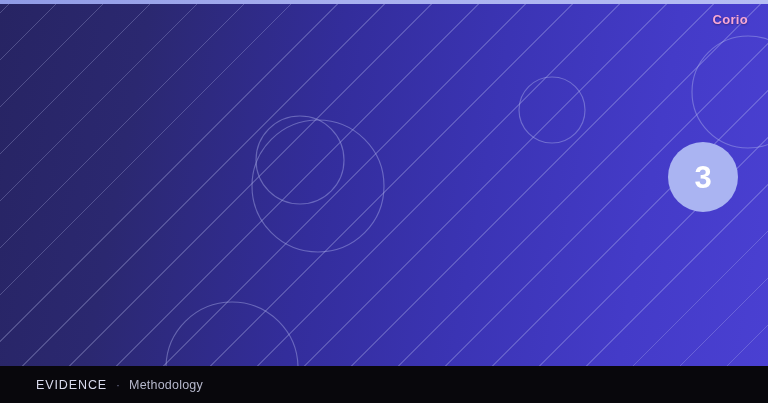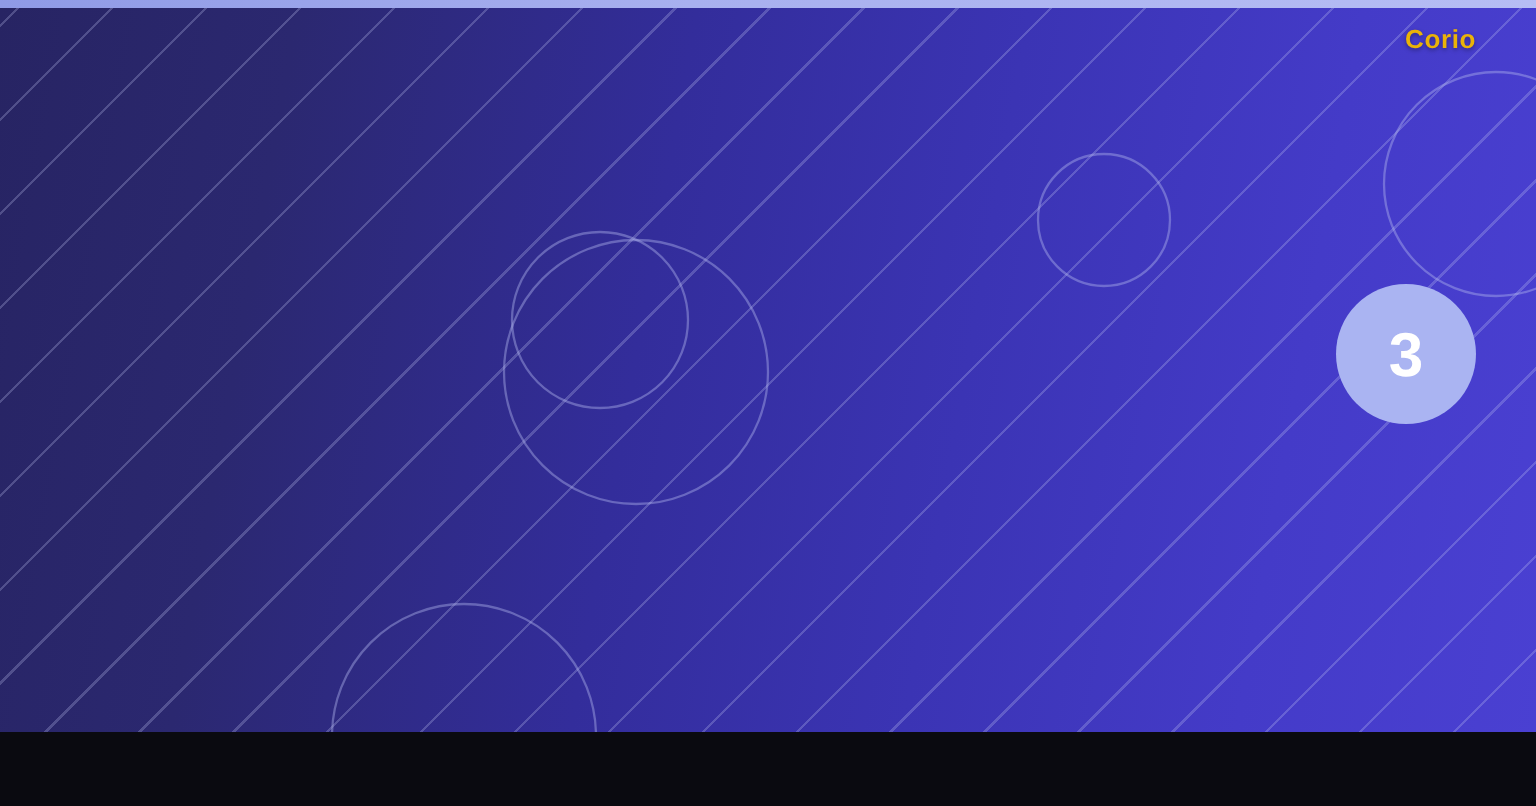--- a/index.html
+++ b/index.html
@@ -68,23 +68,23 @@
     top: 0;
     width: 768px;
     height: 4px;
     background: linear-gradient(90deg, #8f9ae6 0%, #a8b0ef 45%, #b6bdf4 100%);
     z-index: 6;
   }
 
   
   .logo {
     position: absolute;
-    right: 30px;
+    right: 20px;
     top: 12px;
-    color: #eab308;
+    color: #f9a8d4;
     font-size: 13px;
     font-weight: bold;
     letter-spacing: 0.3px;
     z-index: 7;
     text-shadow: 0 1px 2px rgba(0,0,0,0.35);
   }
 
   
   .title {
     position: absolute;
@@ -177,14 +177,21 @@
 
   <div class="accent-bar"></div>
 
   <div class="logo">Corio</div>
 
 
   <div class="badge">
     <span class="badge-number">3</span>
   </div>
 
+  <div class="footer">
+    <div class="footer-inner">
+      <span class="footer-eyebrow">EVIDENCE</span>
+      <span class="footer-sep">·</span>
+      <span class="footer-label">Methodology</span>
+    </div>
+  </div>
 
 </div>
 
 </body></html>

